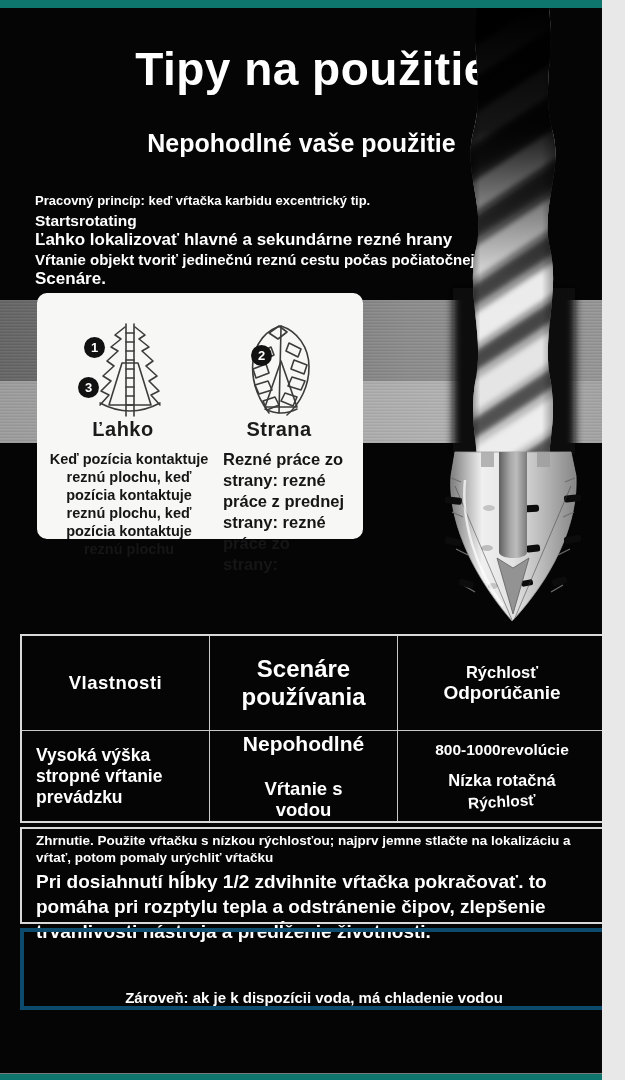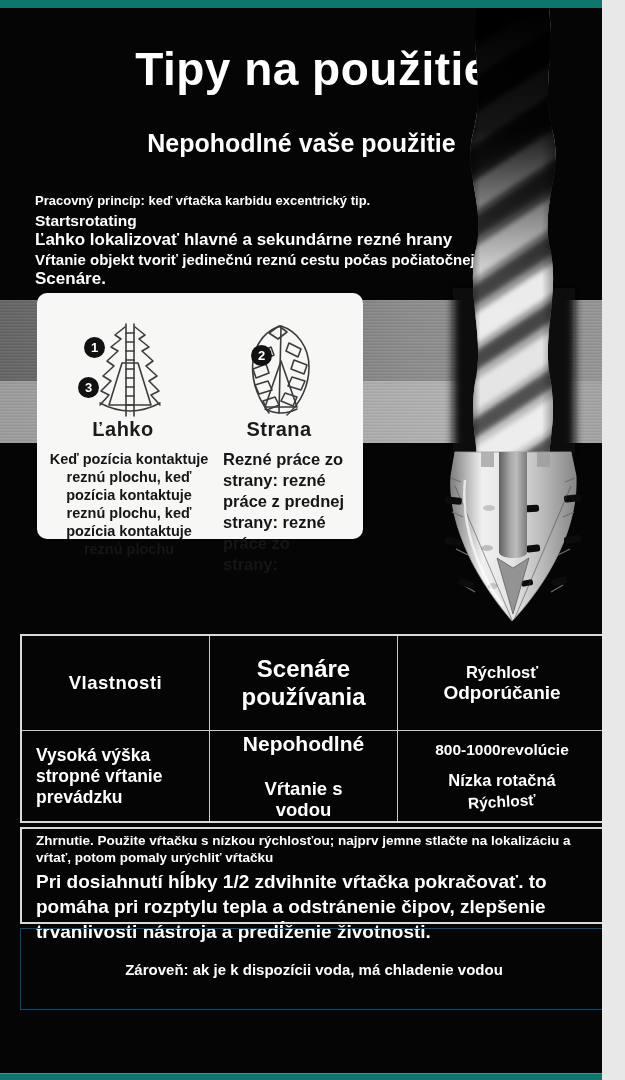--- a/index.html
+++ b/index.html
@@ -64,22 +64,22 @@
   .td-speed2{font-size:16.5px;margin-top:12px;}
   .td-speed3{font-size:15.5px;margin-top:3px;transform:rotate(-3deg);}
 
   
   .summary-box{left:20px;top:827px;width:588px;height:97px;box-sizing:border-box;border:2px solid #d9d9d9;
     padding:4px 12px 0 14px;color:#fff;font-weight:bold;}
   .summary-note{font-size:13.5px;line-height:16.5px;}
   .summary-detail{font-size:19px;line-height:25px;margin-top:3px;}
 
   
-  .footer-box{left:20px;top:928px;width:588px;height:82px;box-sizing:border-box;border:1px solid #0c4a6e;
-    display:flex;flex-direction:row;justify-content:center;align-items:center;gap:3px;color:#fff;font-weight:bold;}
+  .footer-box{left:20px;top:928px;width:588px;height:82px;box-sizing:border-box;border:4px solid #0c4a6e;
+    display:flex;flex-direction:row;justify-content:center;align-items:flex-end;gap:3px;color:#fff;font-weight:bold;}
   .footer-note{font-size:15px;}
   .footer-headline{font-size:27px;letter-spacing:.3px;}
 
   svg .ln{stroke:#3c3c3c;stroke-width:1.6;fill:none;stroke-linejoin:round;stroke-linecap:round;}
 </style>
 </head>
 <body>
 
 <div id="page">
   <div class="abs main"></div>

